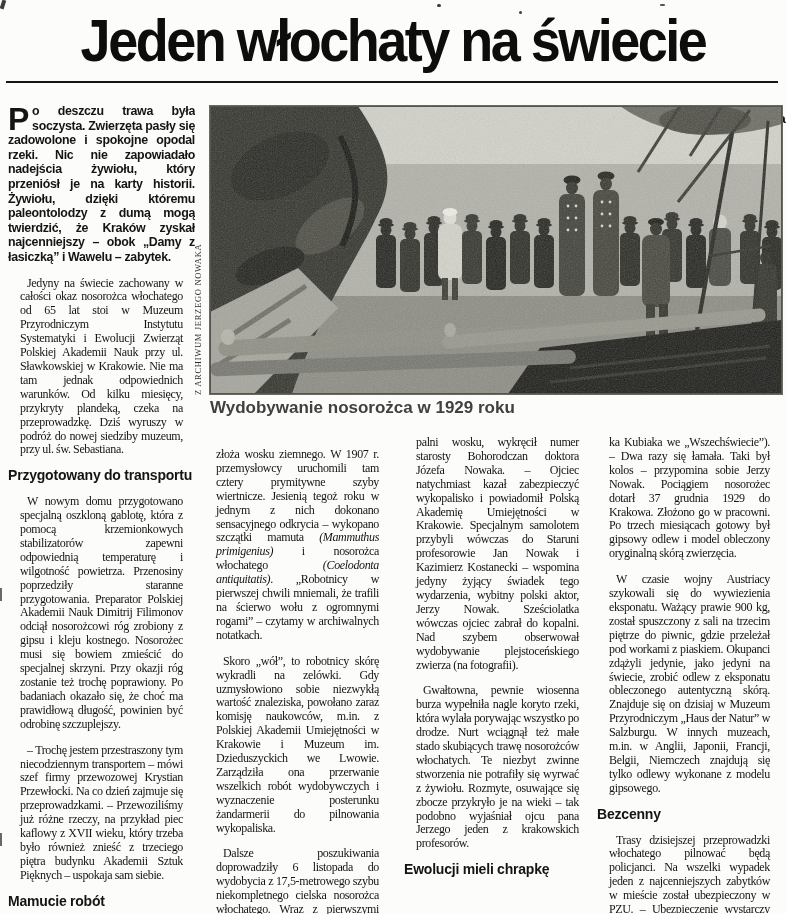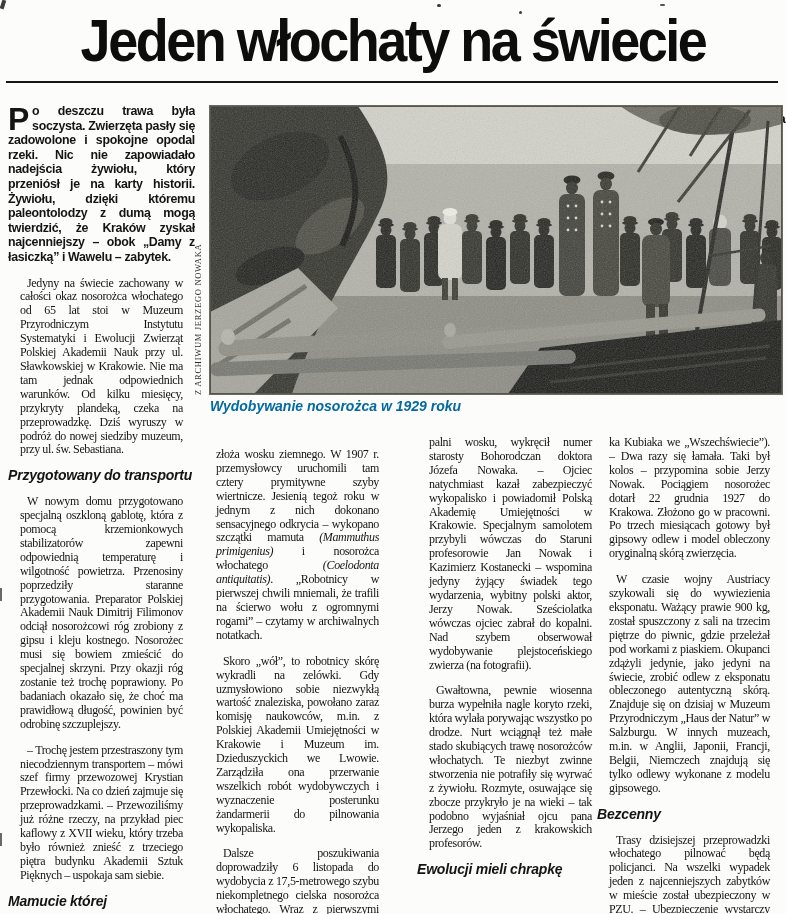--- a/index.html
+++ b/index.html
@@ -11,37 +11,37 @@
             letter-spacing:-2.5px;transform:scaleY(1.1);transform-origin:top;color:#0d0d0c;}
   .rule{position:absolute;top:81px;left:6px;width:772px;height:2px;background:#151514;}
   .kicker{position:absolute;top:87px;left:0;width:100%;text-align:right;
           font-family:"Liberation Sans",sans-serif;font-weight:bold;font-size:13px;
           letter-spacing:0.2px;color:#111;margin-top:24px;}
   
   .col{position:absolute;width:187px;overflow:hidden;font-size:12px;line-height:13.9px;
        text-align:justify;letter-spacing:-0.35px;word-spacing:-0.2px;}
   .col1{left:8px;top:104px;height:808px;}
   .col2{left:204px;top:436px;height:489px;}
-  .col3{left:417px;top:424px;height:489px;}
+  .col3{left:404px;top:424px;height:489px;}
   .col4{left:597px;top:424px;height:489px;width:185px;}
   p.para{margin:12px;text-indent:7px;}
   p.noindent{text-indent:0;}
   p.lede{font-family:"Liberation Sans",sans-serif;font-weight:bold;font-size:12.4px;
          line-height:14.6px;letter-spacing:-0.3px;text-indent:0;margin:0 0 2px 0;}
   .dropcap{float:left;font-size:32px;line-height:26px;padding:2px 3px 0 0;font-weight:bold;}
   h3.sec-heading{font-family:"Liberation Sans",sans-serif;font-size:14px;font-weight:bold;
-         letter-spacing:-0.2px;margin:9px 0 5px 0;text-align:left;font-style:italic;}
+         letter-spacing:-0.2px;margin:9px 0 5px 0;text-align:left;}
   .it{font-style:italic;}
   
   .photo{position:absolute;left:210px;top:106px;width:572px;height:288px;margin:0;
          background:#b0b0a8;outline:1px solid #6a6a62;}
   .photo svg{display:block;}
   .caption{position:absolute;left:210px;top:398px;width:572px;
-           font-family:"Liberation Sans",sans-serif;font-style:italic;font-weight:bold;
-           font-size:14px;color:#0369a1;}
+           font-family:"Liberation Sans",sans-serif;font-weight:bold;
+           font-size:17px;color:#404040;}
   .photo-credit{position:absolute;left:193px;top:250px;height:145px;width:11px;
            writing-mode:vertical-rl;transform:rotate(180deg);white-space:nowrap;
            font-family:"Liberation Serif",serif;font-size:8.5px;letter-spacing:0.7px;color:#2e2e2c;}
   
   .speck{position:absolute;background:#3c3c38;}
   .sp1{left:1px;top:0;width:4px;height:9px;transform:rotate(18deg);}
   .sp2{left:437px;top:4px;width:4px;height:3px;border-radius:2px;}
   .sp3{left:519px;top:11px;width:3px;height:3px;border-radius:2px;}
   .sp4{left:660px;top:4px;width:5px;height:2px;border-radius:2px;background:#55554f;}
   .sp5{left:0;top:588px;width:2px;height:13px;background:#6a6a64;}
@@ -55,36 +55,36 @@
   <h1 class="headline">Jeden włochaty na świecie</h1>
   <div class="rule"></div>
   <div class="kicker">PREHISTORYCZNY NOSOROŻEC. Przeprowadzka</div>
 
   <div class="col col1">
       <p class="para lede"><span class="dropcap">P</span><span>o deszczu trawa była soczysta. Zwierzęta pasły się zadowolone i spokojne opodal rzeki. Nic nie zapowiadało nadejścia żywiołu, który przeniósł je na karty historii. Żywiołu, dzięki któremu paleontolodzy z dumą mogą twierdzić, że Kraków zyskał najcenniejszy – obok „Damy z łasiczką” i Wawelu – zabytek.</span></p>
       <p class="para"><span>Jedyny na świecie zachowany w całości okaz nosorożca włochatego od 65 lat stoi w Muzeum Przyrodniczym Instytutu Systematyki i Ewolucji Zwierząt Polskiej Akademii Nauk przy ul. Sławkowskiej w Krakowie. Nie ma tam jednak odpowiednich warunków. Od kilku miesięcy, przykryty plandeką, czeka na przeprowadzkę. Dziś wyruszy w podróż do nowej siedziby muzeum, przy ul. św. Sebastiana.</span></p>
       <h3 class="sec-heading">Przygotowany do transportu</h3>
       <p class="para"><span>W nowym domu przygotowano specjalną oszkloną gablotę, która z pomocą krzemionkowych stabilizatorów zapewni odpowiednią temperaturę i wilgotność powietrza. Przenosiny poprzedziły staranne przygotowania. Preparator Polskiej Akademii Nauk Dimitrij Filimonov odciął nosorożcowi róg zrobiony z gipsu i kleju kostnego. Nosorożec musi się bowiem zmieścić do specjalnej skrzyni. Przy okazji róg zostanie też trochę poprawiony. Po badaniach okazało się, że choć ma prawidłową długość, powinien być odrobinę szczuplejszy.</span></p>
       <p class="para"><span>– Trochę jestem przestraszony tym niecodziennym transportem – mówi szef firmy przewozowej Krystian Przewłocki. Na co dzień zajmuje się przeprowadzkami. – Przewoziliśmy już różne rzeczy, na przykład piec kaflowy z XVII wieku, który trzeba było również znieść z trzeciego piętra budynku Akademii Sztuk Pięknych – uspokaja sam siebie.</span></p>
-      <h3 class="sec-heading">Mamucie której</h3>
+      <h3 class="sec-heading">Mamucie robót</h3>
     </div>
   <div class="col col2">
       <p class="para noindent"><span>złoża wosku ziemnego. W 1907 r. przemysłowcy uruchomili tam cztery prymitywne szyby wiertnicze. Jesienią tegoż roku w jednym z nich dokonano sensacyjnego odkrycia – wykopano szczątki mamuta </span><span class="it">(Mammuthus primigenius)</span><span> i nosorożca włochatego </span><span class="it">(Coelodonta antiquitatis)</span><span>. „Robotnicy w pierwszej chwili mniemali, że trafili na ścierwo wołu z ogromnymi rogami” – czytamy w archiwalnych notatkach.</span></p>
       <p class="para"><span>Skoro „wół”, to robotnicy skórę wykradli na zelówki. Gdy uzmysłowiono sobie niezwykłą wartość znaleziska, powołano zaraz komisję naukowców, m.in. z Polskiej Akademii Umiejętności w Krakowie i Muzeum im. Dzieduszyckich we Lwowie. Zarządziła ona przerwanie wszelkich robót wydobywczych i wyznaczenie posterunku żandarmerii do pilnowania wykopaliska.</span></p>
       <p class="para"><span>Dalsze poszukiwania doprowadziły 6 listopada do wydobycia z 17,5-metrowego szybu niekompletnego cielska nosorożca włochatego. Wraz z pierwszymi szczątkami umieszczono je w lwowskim muzeum (dzisiejsze Muzeum Przyrodnicze Ukraińskiej Akademii Nauk). I wojna światowa przerwała poszukiwania. Fundusze na ich kontynuowanie znaleziono dopiero w połowie 1929 r.</span></p>
       <h3 class="sec-heading">Nowak – pułapka</h3>
       <p class="para"><span>23 października 1929 r. posterunkowy, powiadomiony przez brygadzistę z ko-</span></p>
     </div>
   <div class="col col3">
       <p class="para noindent"><span>palni wosku, wykręcił numer starosty Bohorodczan doktora Józefa Nowaka. – Ojciec natychmiast kazał zabezpieczyć wykopalisko i powiadomił Polską Akademię Umiejętności w Krakowie. Specjalnym samolotem przybyli wówczas do Staruni profesorowie Jan Nowak i Kazimierz Kostanecki – wspomina jedyny żyjący świadek tego wydarzenia, wybitny polski aktor, Jerzy Nowak. Sześciolatka wówczas ojciec zabrał do kopalni. Nad szybem obserwował wydobywanie plejstoceńskiego zwierza (na fotografii).</span></p>
       <p class="para"><span>Gwałtowna, pewnie wiosenna burza wypełniła nagle koryto rzeki, która wylała porywając wszystko po drodze. Nurt wciągnął też małe stado skubiących trawę nosorożców włochatych. Te niezbyt zwinne stworzenia nie potrafiły się wyrwać z żywiołu. Rozmyte, osuwające się zbocze przykryło je na wieki – tak podobno wyjaśniał ojcu pana Jerzego jeden z krakowskich profesorów.</span></p>
       <h3 class="sec-heading">Ewolucji mieli chrapkę</h3>
     </div>
   <div class="col col4">
-      <p class="para noindent"><span>ka Kubiaka we „Wszechświecie”). – Dwa razy się łamała. Taki był kolos – przypomina sobie Jerzy Nowak. Pociągiem nosorożec dotarł 22 grudnia 1927 do Krakowa. Złożono go w pracowni. Po trzech miesiącach gotowy był gipsowy odlew i model obleczony oryginalną skórą zwierzęcia.</span></p>
+      <p class="para noindent"><span>ka Kubiaka we „Wszechświecie”). – Dwa razy się łamała. Taki był kolos – przypomina sobie Jerzy Nowak. Pociągiem nosorożec dotarł 37 grudnia 1929 do Krakowa. Złożono go w pracowni. Po trzech miesiącach gotowy był gipsowy odlew i model obleczony oryginalną skórą zwierzęcia.</span></p>
       <p class="para"><span>W czasie wojny Austriacy szykowali się do wywiezienia eksponatu. Ważący prawie 900 kg, został spuszczony z sali na trzecim piętrze do piwnic, gdzie przeleżał pod workami z piaskiem. Okupanci zdążyli jedynie, jako jedyni na świecie, zrobić odlew z eksponatu obleczonego autentyczną skórą. Znajduje się on dzisiaj w Muzeum Przyrodniczym „Haus der Natur” w Salzburgu. W innych muzeach, m.in. w Anglii, Japonii, Francji, Belgii, Niemczech znajdują się tylko odlewy wykonane z modelu gipsowego.</span></p>
       <h3 class="sec-heading">Bezcenny</h3>
       <p class="para"><span>Trasy dzisiejszej przeprowadzki włochatego pilnować będą policjanci. Na wszelki wypadek jeden z najcenniejszych zabytków w mieście został ubezpieczony w PZU. – Ubezpieczenie wystarczy na ewentualne pokrycie naprawy drobnych usterek, które mogłyby powstać przy transporcie – zapewnia prof. Henryk Kubiak z Instytutu Systematyki i Ewolucji Zwierząt PAN, od wielu lat opiekun nosorożca. – Jest bezcenny, jedyny na świecie.</span></p>
     </div>
 
   <div class="photo-credit">Z ARCHIWUM JERZEGO NOWAKA</div>
 
   <figure class="photo">
     <svg width="572" height="288" viewBox="0 0 572 288" aria-hidden="true">
       <defs>

